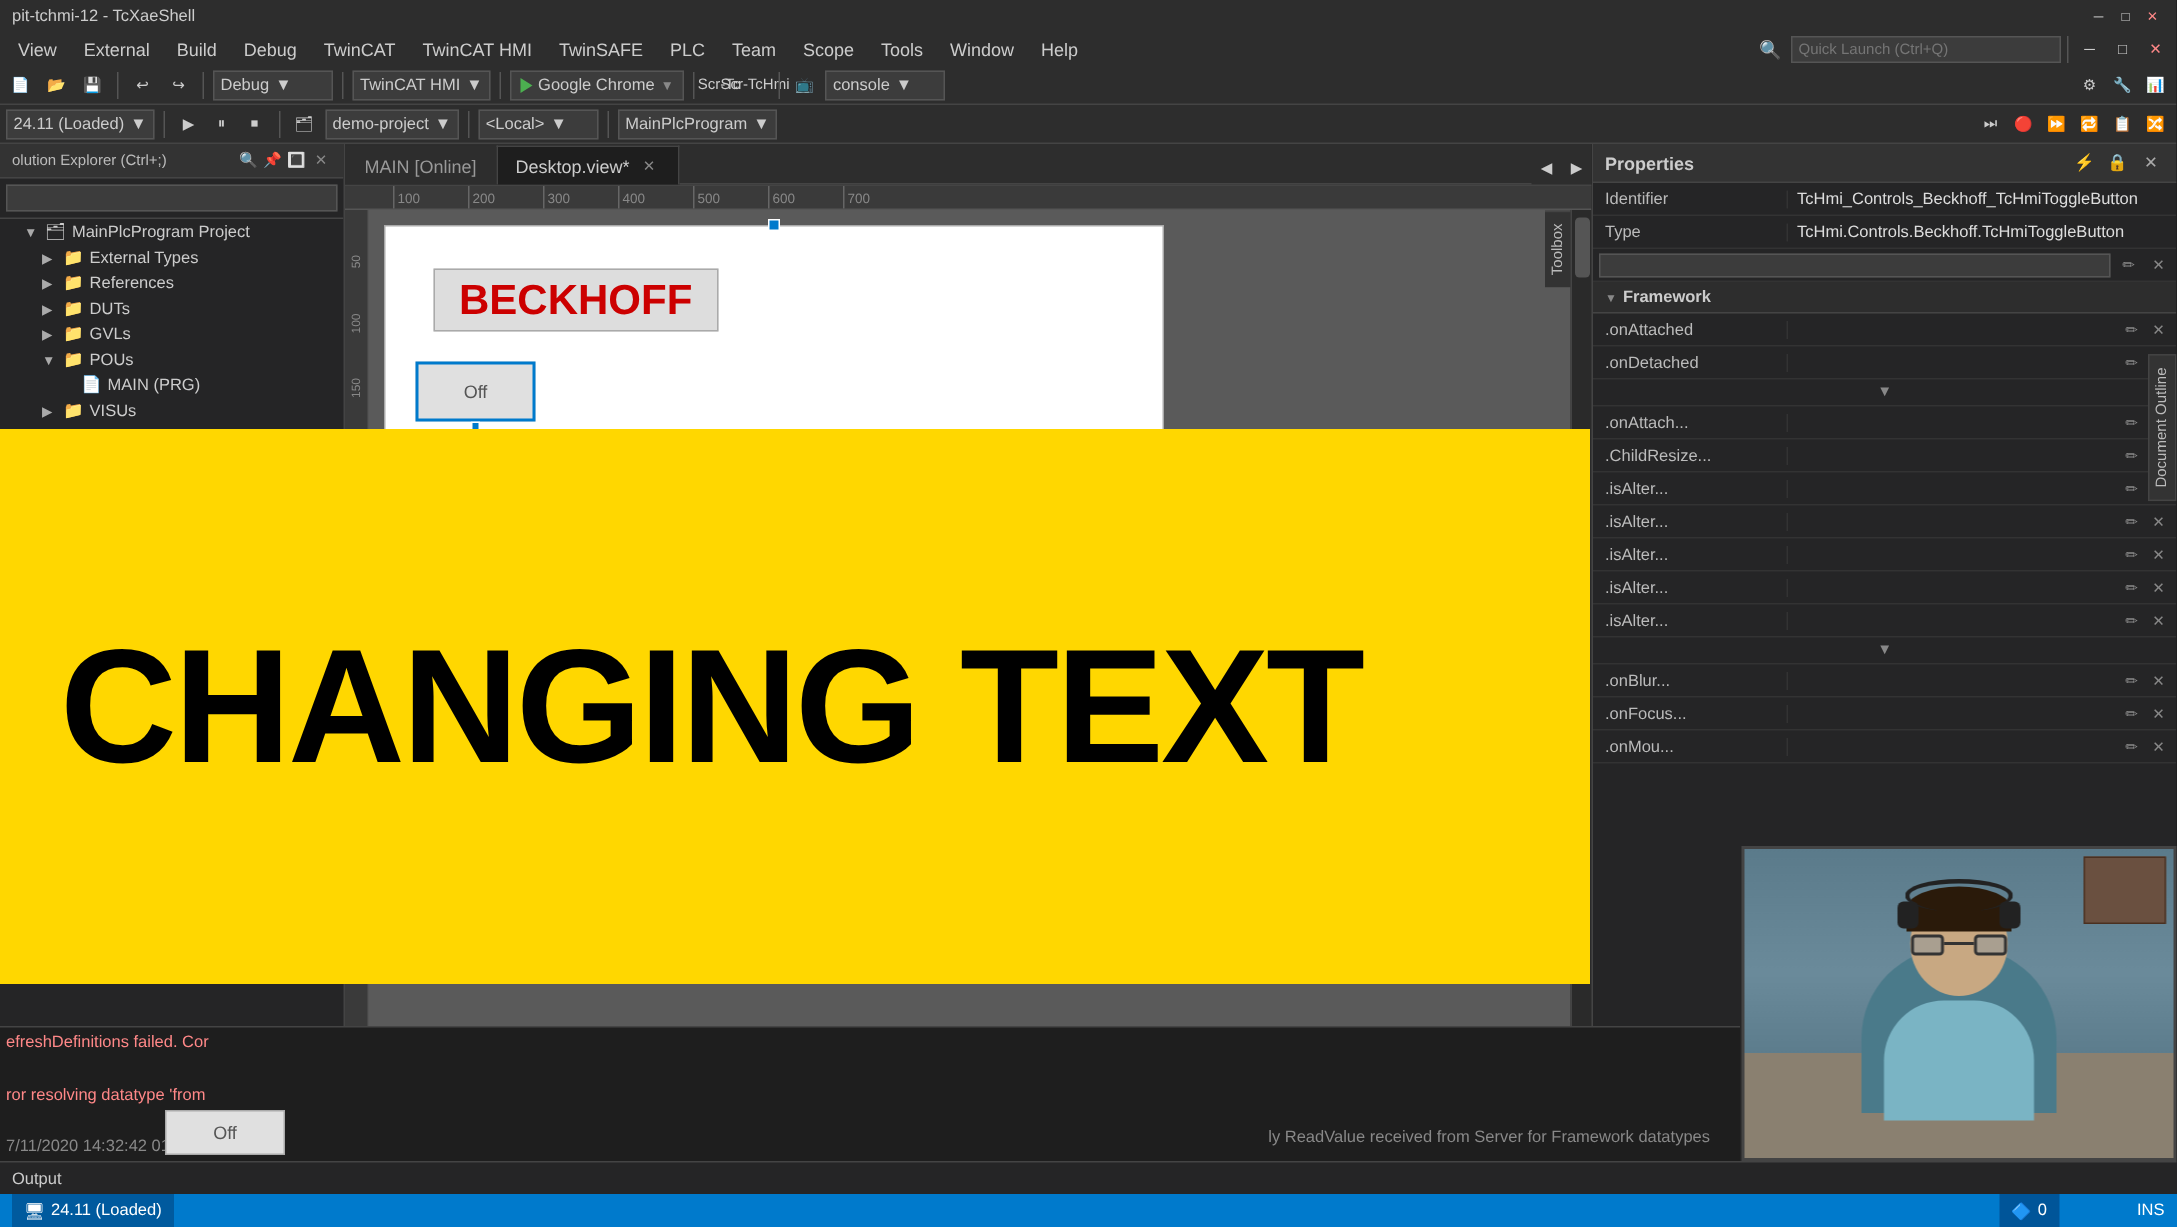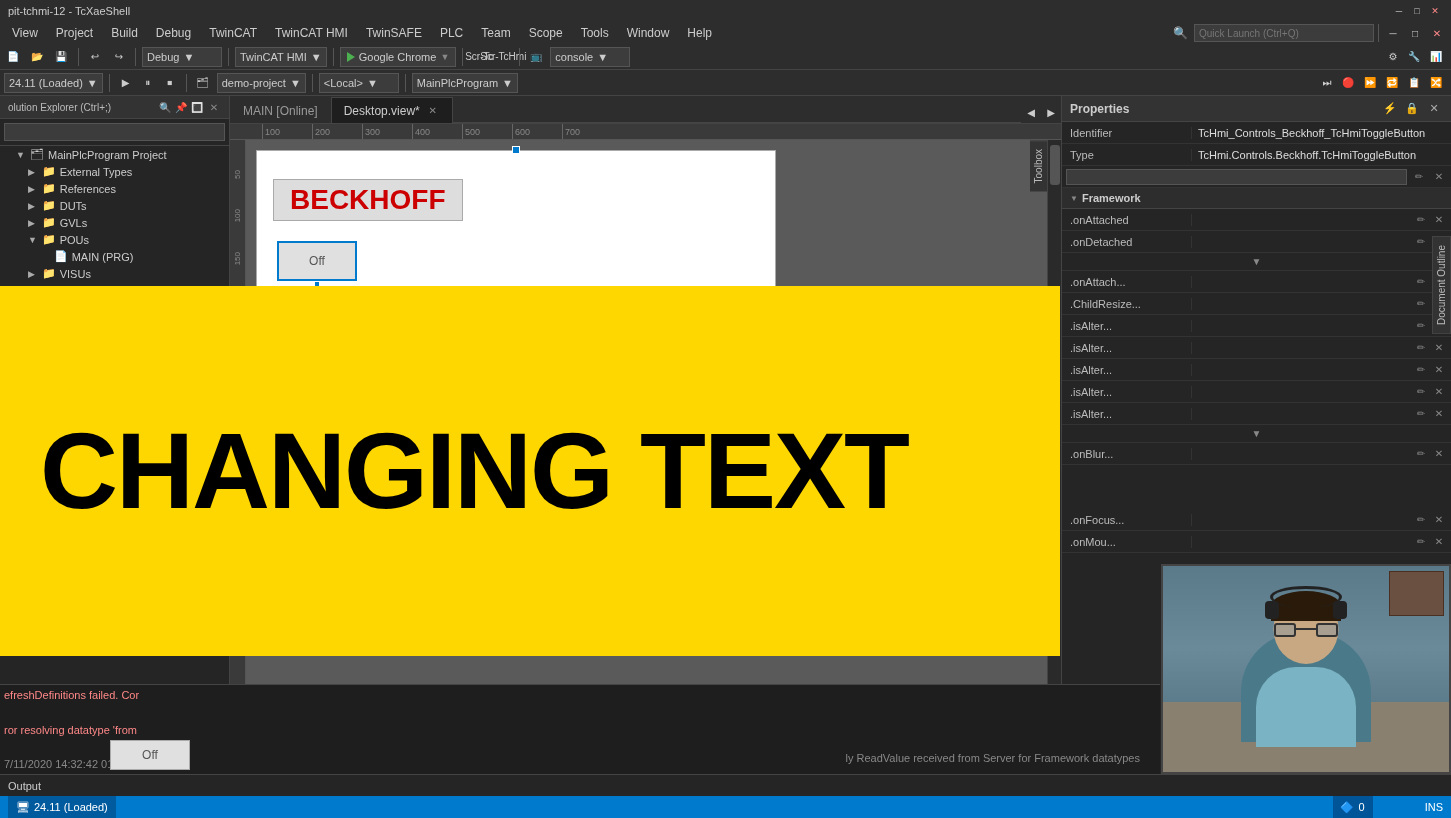--- a/index.html
+++ b/index.html
@@ -467,21 +467,21 @@
   <span style="flex:1; font-size:11px; color:#ccc;">pit-tchmi-12 - TcXaeShell</span>
   <div class="win-controls">
     <div class="win-btn">─</div>
     <div class="win-btn">□</div>
     <div class="win-btn" style="color:#f88;">✕</div>
   </div>
 </div>
 
 <div id="menu-bar">
   <span class="menu-item">View</span>
-  <span class="menu-item">Project</span>
+  <span class="menu-item">External</span>
   <span class="menu-item">Build</span>
   <span class="menu-item">Debug</span>
   <span class="menu-item">TwinCAT</span>
   <span class="menu-item">TwinCAT HMI</span>
   <span class="menu-item">TwinSAFE</span>
   <span class="menu-item">PLC</span>
   <span class="menu-item">Team</span>
   <span class="menu-item">Scope</span>
   <span class="menu-item">Tools</span>
   <span class="menu-item">Window</span>
@@ -671,21 +671,21 @@
           <span style="font-size:8px; color:#888; margin-top:30px; writing-mode:vertical-rl; transform:rotate(180deg);">100</span>
           <span style="font-size:8px; color:#888; margin-top:30px; writing-mode:vertical-rl; transform:rotate(180deg);">150</span>
         </div>
 
         <div style="flex:1; position:relative; overflow:hidden; background:#5a5a5a;">
 
           <div style="position:absolute; top:10px; left:10px; width:520px; height:260px; background:white; border:1px solid #aaa;">
 
             <div style="position:absolute; top:-5px; left:50%; width:8px; height:8px; background:#007ACC; border:1px solid white; transform:translateX(-50%);"></div>
 
-            <div style="position:absolute; top:28px; left:16px; background:#ddd; border:1px solid #aaa; padding:4px 16px;">
+            <div style="position:absolute; top:28px; left:32px; background:#ddd; border:1px solid #aaa; padding:4px 16px;">
               <span style="color:#CC0000; font-size:28px; font-weight:900; font-family:Arial,sans-serif;">BECKHOFF</span>
             </div>
 
             <div style="position:absolute; top:90px; left:20px; width:80px; height:40px; background:#e0e0e0; border:2px solid #007ACC; display:flex; flex-direction:column; align-items:center; justify-content:center;">
               <span style="font-size:12px; color:#555;">Off</span>
               <div style="position:absolute; bottom:-8px; left:50%; transform:translateX(-50%); display:flex; gap:4px;">
                 <div style="width:6px; height:6px; background:#007ACC; border:1px solid white;"></div>
               </div>
             </div>
             <div style="position:absolute; top:135px; left:10px; font-size:9px; color:#555;">
@@ -833,21 +833,21 @@
       </div>
 
       <div class="prop-row" style="display:flex; height:22px; border-bottom:1px solid #333;">
         <div style="width:130px; padding:0 8px; color:#bbb; font-size:11px; border-right:1px solid #333;">.onBlur...</div>
         <div style="flex:1;"></div>
         <div style="display:flex; gap:2px; padding-right:4px;">
           <div style="width:16px;height:16px;color:#888;font-size:10px;display:flex;align-items:center;justify-content:center;">✏</div>
           <div style="width:16px;height:16px;color:#888;font-size:10px;display:flex;align-items:center;justify-content:center;">✕</div>
         </div>
       </div>
-      <div class="prop-row" style="display:flex; align-items:center; height:22px; border-bottom:1px solid #333;margin-top:44px;">
+      <div class="prop-row" style="display:flex; align-items:center; height:22px; border-bottom:1px solid #333;">
         <div style="width:130px; padding:0 8px; color:#bbb; font-size:11px; border-right:1px solid #333;">.onFocus...</div>
         <div style="flex:1;"></div>
         <div style="display:flex; gap:2px; padding-right:4px;">
           <div style="width:16px;height:16px;color:#888;font-size:10px;display:flex;align-items:center;justify-content:center;">✏</div>
           <div style="width:16px;height:16px;color:#888;font-size:10px;display:flex;align-items:center;justify-content:center;">✕</div>
         </div>
       </div>
       <div class="prop-row" style="display:flex; align-items:center; height:22px; border-bottom:1px solid #333;">
         <div style="width:130px; padding:0 8px; color:#bbb; font-size:11px; border-right:1px solid #333;">.onMou...</div>
         <div style="flex:1;"></div>

